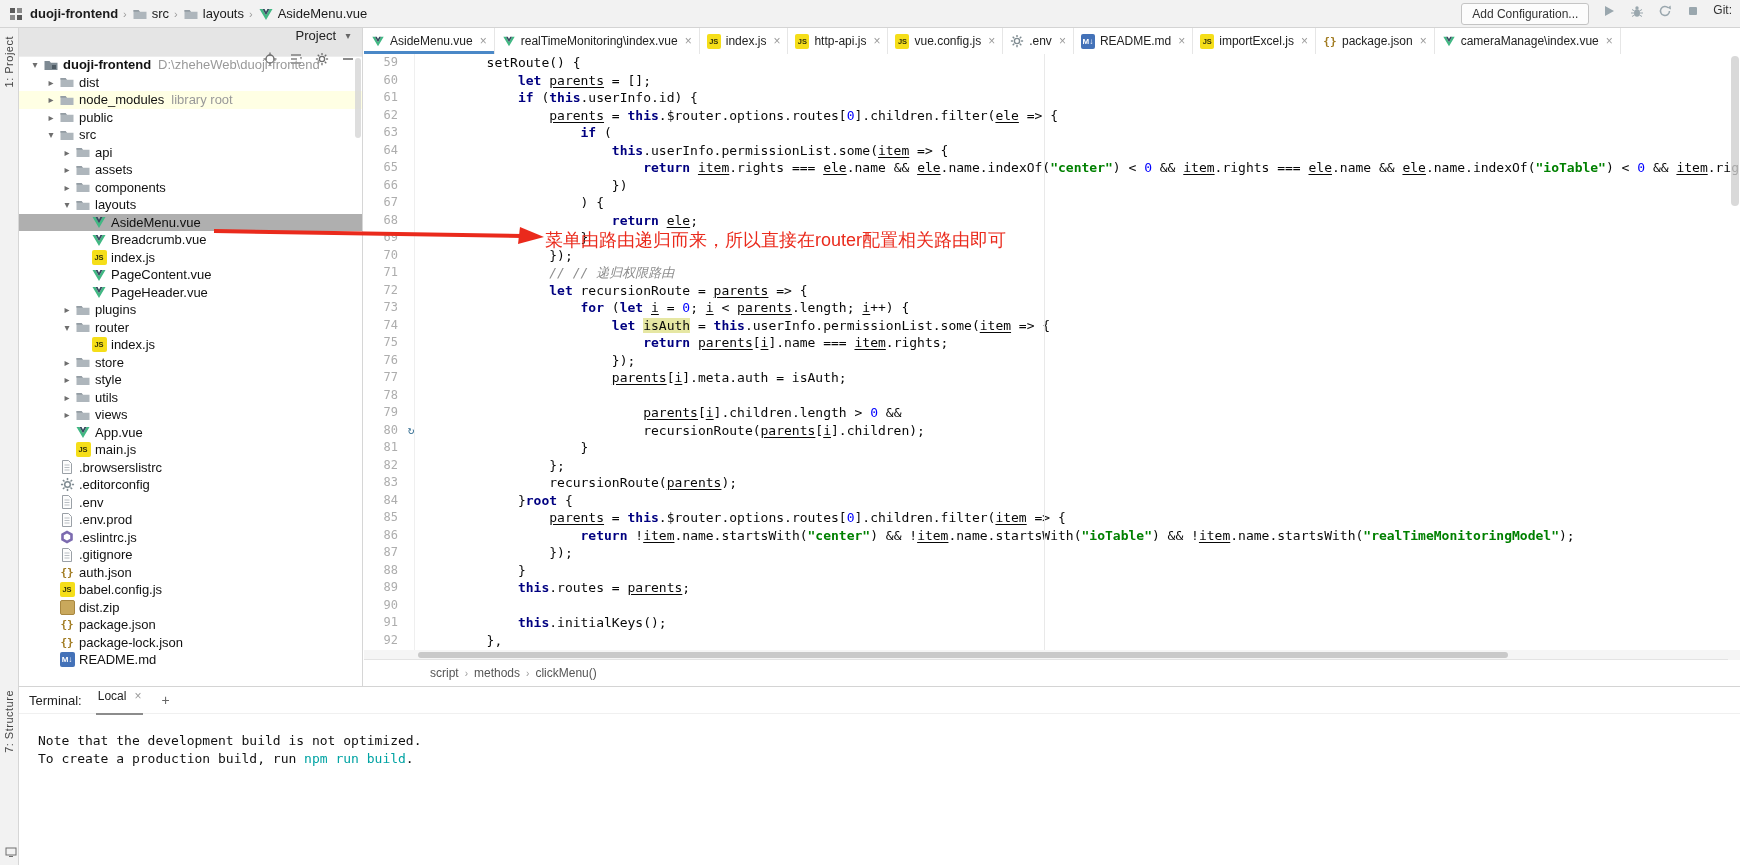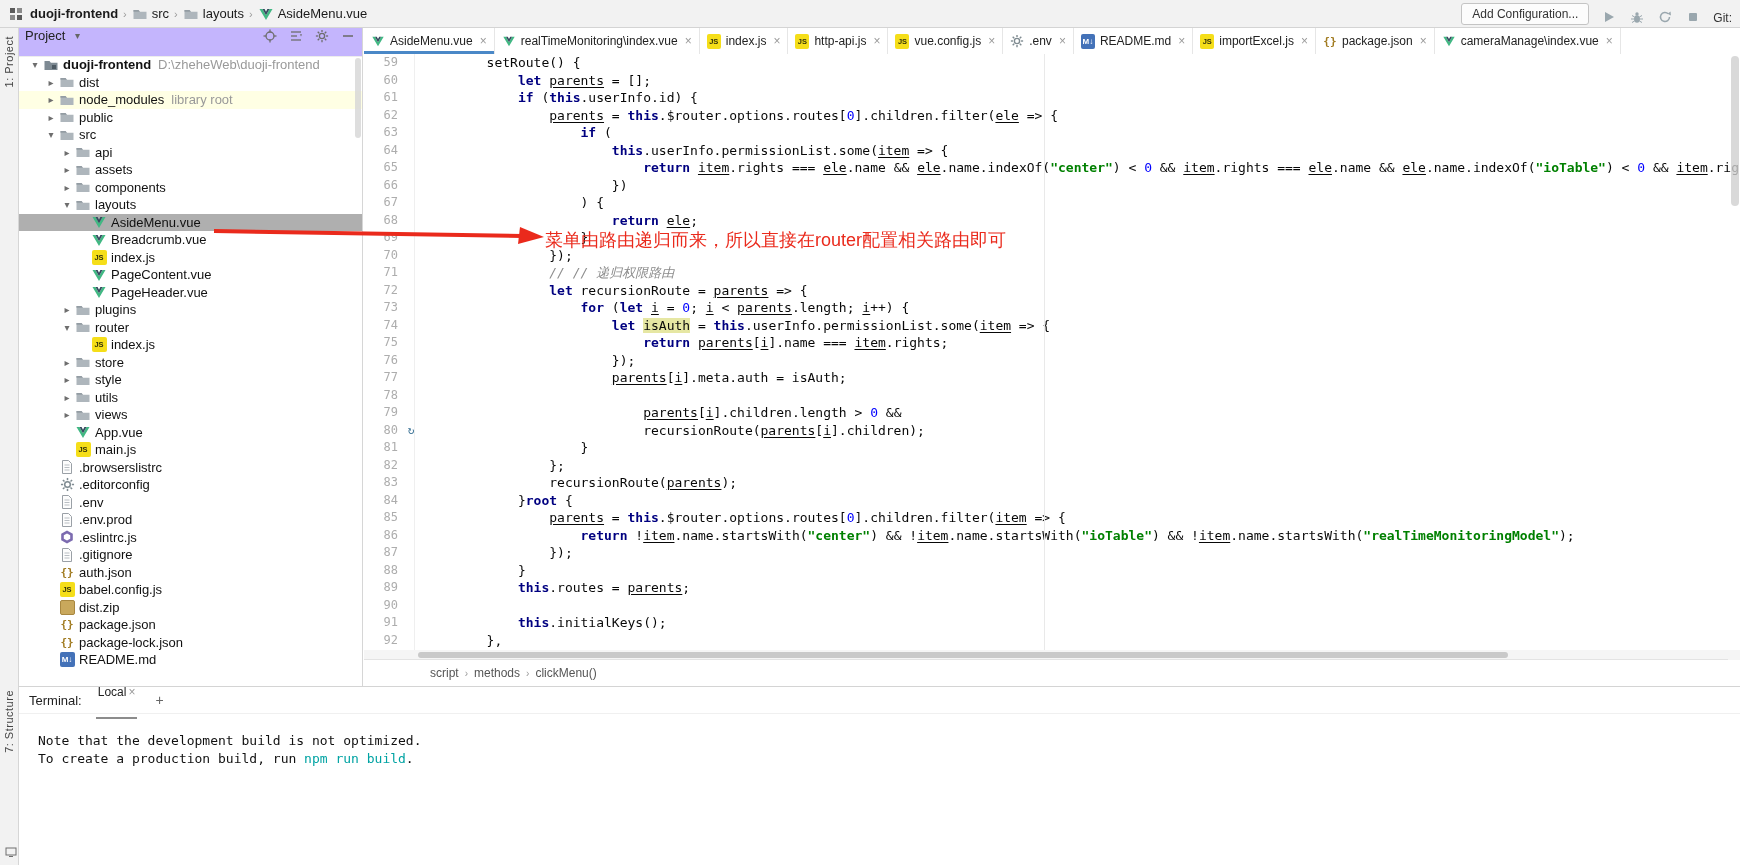--- a/index.html
+++ b/index.html
@@ -13,34 +13,34 @@
   .badge.md{background:#4472B8;color:#fff;font:bold 8px/15px "Liberation Sans",sans-serif;}
   .badge.zip{background:#C9A85C;border:1px solid #A88740;width:13px;height:13px;}
 
   
   .titlebar{position:absolute;left:0;top:0;width:100%;height:28px;background:#F2F2F2;
             border-bottom:1px solid #D4D4D4;display:flex;align-items:center;box-sizing:border-box;padding:0 8px;}
   .nav-crumbs{display:flex;align-items:center;gap:4px;margin-left:6px;}
   .nav-item{display:flex;align-items:center;gap:4px;cursor:default;}
   .nav-sep{color:#9a9a9a;font-size:11px;padding:0 1px;}
   .nav-label.b{font-weight:bold;}
-  .tb-right{margin-left:auto;display:flex;align-items:flex-end;gap:12px;}
+  .tb-right{margin-left:auto;display:flex;align-items:flex-start;gap:12px;}
   .addcfg{font:12px "Liberation Sans",sans-serif;color:#333;background:#FCFCFC;border:1px solid #C4C4C4;
           border-radius:3px;padding:3px 10px;}
   .gitlabel{font-size:12px;color:#333;}
 
   
   .leftstrip{position:absolute;left:0;top:28px;width:19px;bottom:0;background:#F2F2F2;border-right:1px solid #D6D6D6;box-sizing:border-box;}
   .vtab{position:absolute;left:0;width:18px;display:flex;justify-content:center;}
   .vtext{writing-mode:vertical-rl;transform:rotate(180deg);font-size:11px;color:#444;letter-spacing:.5px;white-space:nowrap;}
   .strip-bottom-icon{position:absolute;left:3px;bottom:5px;}
 
   
   .project{position:absolute;left:19px;top:28px;width:344px;bottom:179px;background:#fff;border-right:1px solid #D6D6D6;box-sizing:border-box;overflow:hidden;}
-  .proj-header{height:28px;background:#c4b5fd;display:flex;align-items:flex-start;padding:0 6px;gap:8px;border-bottom:1px solid #EDEDED;}
+  .proj-header{height:28px;background:#e5e5e5;display:flex;align-items:flex-end;padding:0 6px;gap:8px;border-bottom:1px solid #EDEDED;flex-direction:column;}
   .proj-title{display:flex;align-items:center;gap:4px;font-size:13px;color:#222;}
   .proj-title .chev{font-size:10px;color:#666;}
   .proj-header-icons{margin-left:auto;display:flex;align-items:center;gap:10px;}
   .tree{position:absolute;top:28px;left:0;right:0;bottom:0;overflow:hidden;}
   .tree-row{height:17.5px;display:flex;align-items:center;white-space:nowrap;cursor:default;}
   .tree-row.selected{background:#AFAFAF;}
   .tree-row.lib-highlight{background:#FFFFE4;}
   .chev{display:inline-block;width:16px;text-align:center;color:#6E6E6E;font-size:10px;flex:0 0 auto;}
   .tree-label{margin-left:4px;color:#111;}
   .tree-label.b{font-weight:bold;}
@@ -75,21 +75,21 @@
   .hscroll{position:absolute;left:0;right:0;bottom:26px;height:10px;background:#F5F5F5;}
   .hscroll-thumb{position:absolute;left:54px;top:2px;height:6px;width:1090px;background:#C9C9C9;border-radius:3px;}
   .crumbs{position:absolute;left:0;right:12px;bottom:0;height:26px;border-top:1px solid #E3E3E3;display:flex;align-items:center;
           padding-left:66px;gap:6px;font-size:12px;color:#555;background:#fff;}
   .crumb-sep{color:#9a9a9a;font-size:10px;}
 
   
   .terminal{position:absolute;left:19px;right:0;bottom:0;height:179px;background:#fff;border-top:1px solid #D4D4D4;box-sizing:border-box;}
   .term-header{height:26px;display:flex;align-items:center;gap:14px;padding-left:10px;border-bottom:1px solid #F0F0F0;}
   .term-label{font-size:13px;color:#222;}
-  .term-tab{display:flex;align-items:center;gap:0;font-size:12px;color:#222;border-bottom:2px solid #8C8C8C;padding:4px 2px 18px;}
+  .term-tab{display:flex;align-items:center;gap:6px;font-size:12px;color:#222;border-bottom:2px solid #8C8C8C;padding:4px 2px 10px;}
   .term-plus{color:#666;font-size:14px;padding:0 4px;}
   .term-body{padding:18px 0 0 19px;font:13px/18px "DejaVu Sans Mono",monospace;color:#111;}
   .t-p{color:#111;}
   .t-cmd{}
 
   
   .annotation-arrow{position:absolute;left:200px;top:213px;pointer-events:none;}
   .annotation-text{position:absolute;left:545px;top:228px;font-size:18px;font-weight:500;white-space:nowrap;
                    font-family:"Liberation Sans",sans-serif;pointer-events:none;}
 </style>

